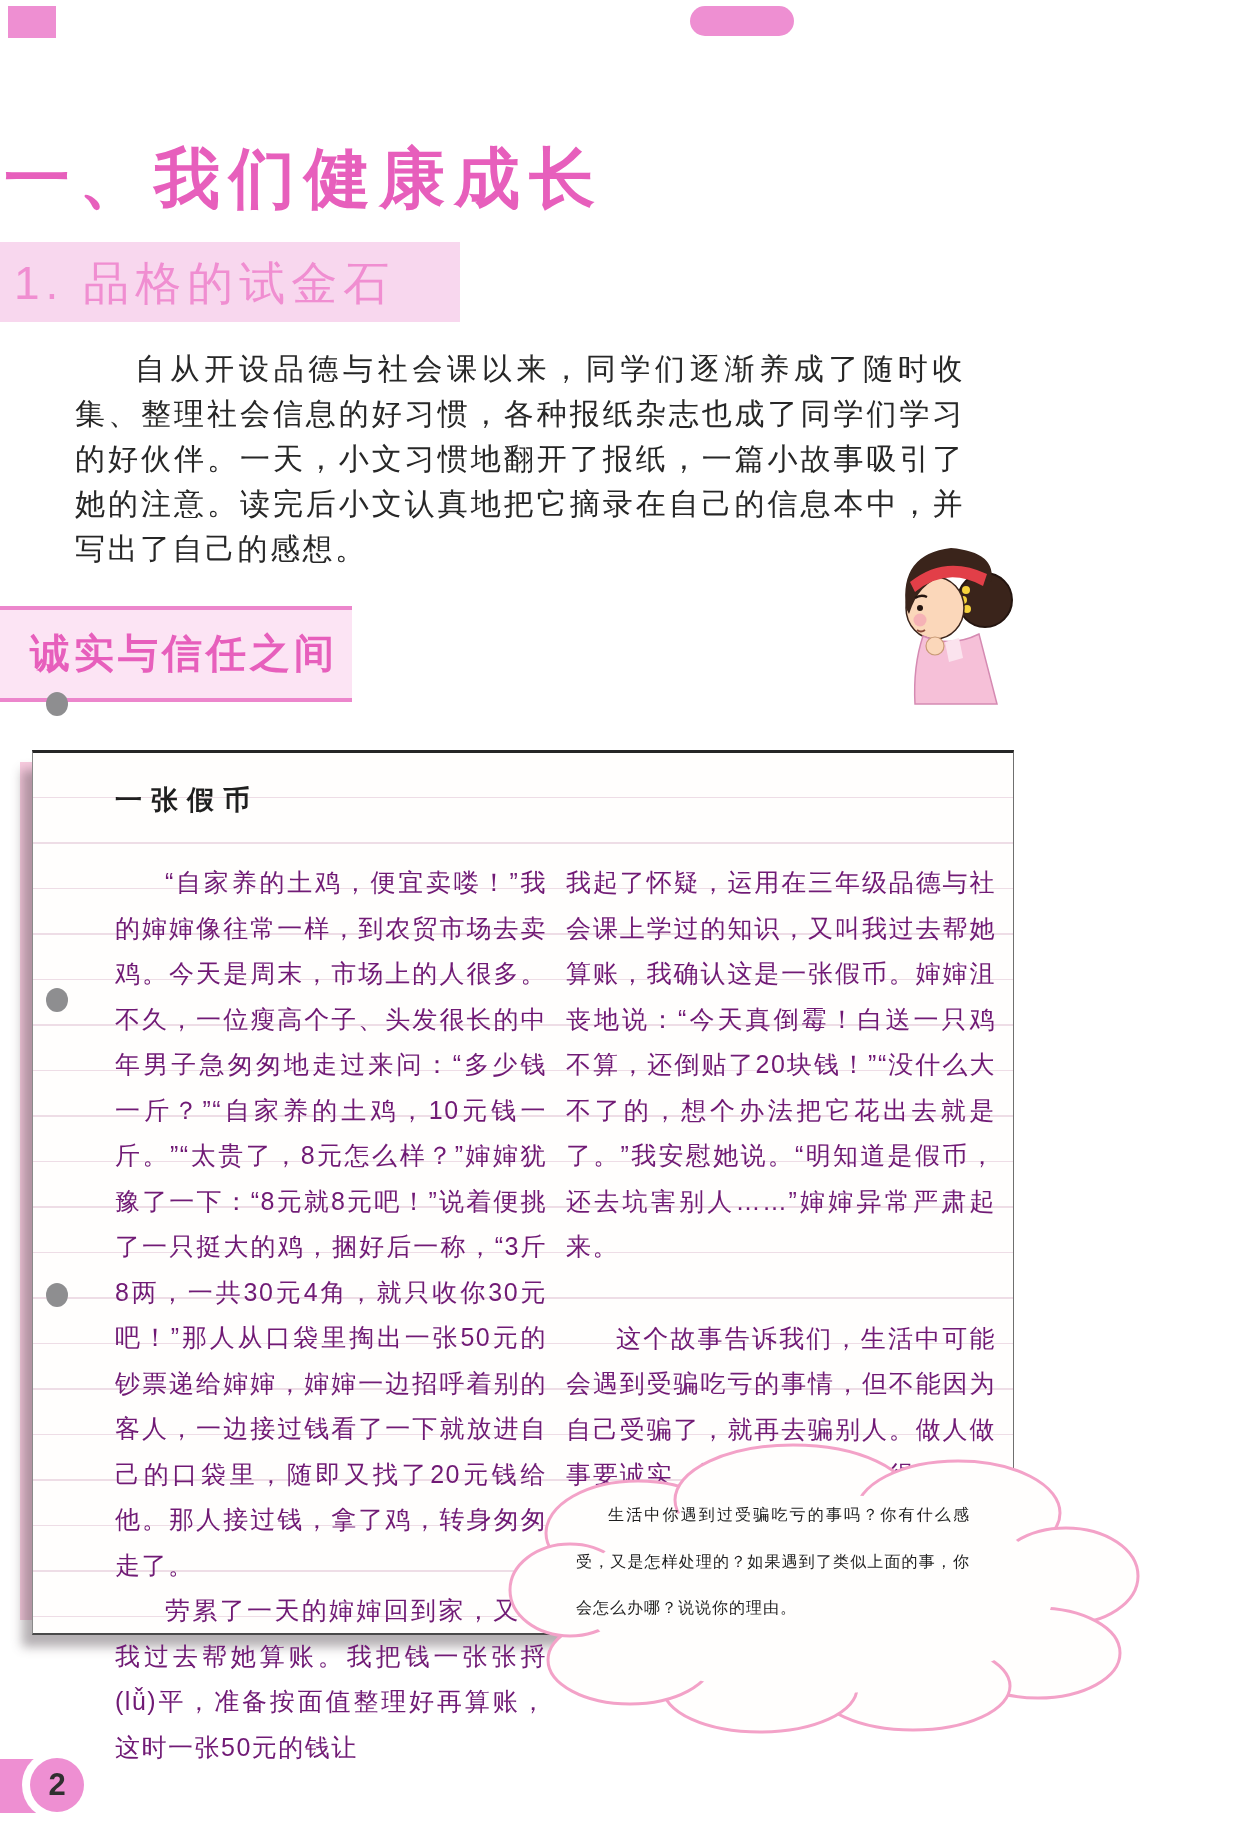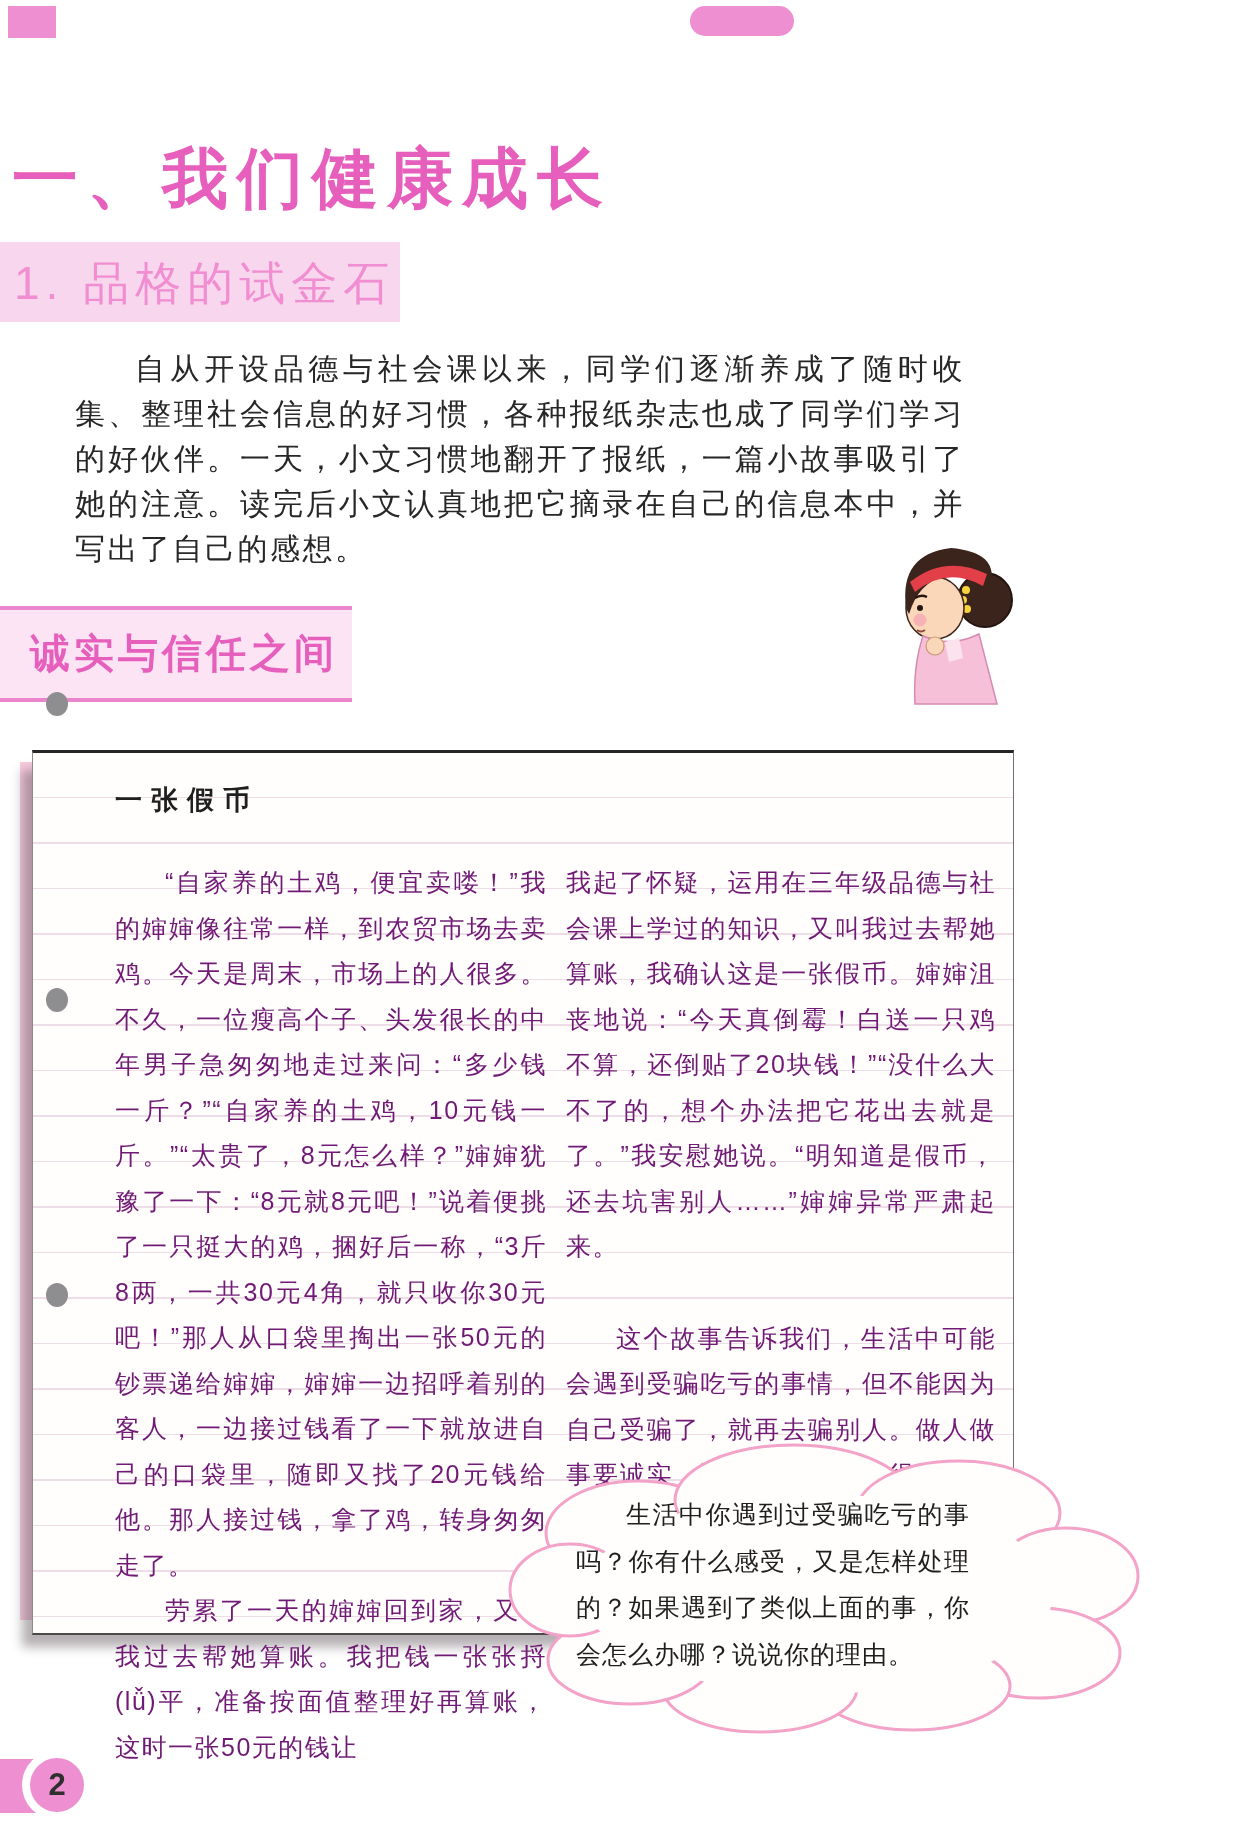--- a/index.html
+++ b/index.html
@@ -10,25 +10,25 @@
   html,body{margin:0;padding:0;background:#fff;}
   .canvas{
     position:relative;width:1233px;height:1846px;background:#ffffff;overflow:hidden;
     font-family:"Liberation Sans",sans-serif;color:var(--text-dark);
   }
   
   .deco-tl{position:absolute;left:8px;top:6px;width:48px;height:32px;background:var(--page-circle);}
   .deco-tr{position:absolute;left:690px;top:6px;width:104px;height:30px;background:var(--page-circle);border-radius:15px;}
   
   .chapter-title{
-    position:absolute;left:12px;top:134px;font-size:66px;font-weight:bold;
+    position:absolute;left:4px;top:134px;font-size:66px;font-weight:bold;
     color:var(--accent-pink);letter-spacing:9px;white-space:nowrap;
   }
   .section-bar{
-    position:absolute;left:0;top:242px;width:400px;height:80px;background:var(--light-pink-bg);
+    position:absolute;left:0;top:242px;width:460px;height:80px;background:var(--light-pink-bg);
   }
   .section-title{
     position:absolute;left:14px;top:0;height:80px;line-height:82px;font-size:46px;
     color:#f08ed1;letter-spacing:6px;white-space:nowrap;
   }
   .intro{
     position:absolute;left:75px;top:346px;width:890px;font-size:30px;line-height:45px;
     letter-spacing:2.5px;text-align:justify;text-indent:2em;color:#272727;
   }
   
@@ -60,21 +60,21 @@
     letter-spacing:1.5px;text-align:justify;color:#701a75;z-index:3;}
   .note-col.left{left:115px;}
   .note-col.right{left:566px;width:430px;}
   .note-col p{margin:0;}
   .note-col p.indent{text-indent:2em;}
   .note-col p + p{margin-top:0;}
   .note-col.right p + p{margin-top:46px;}
   
   .bubble-svg{position:absolute;left:498px;top:1418px;width:648px;height:338px;z-index:7;}
   .bubble-text{
-    position:absolute;left:576px;top:1492px;width:394px;z-index:8;font-size:25px;
+    position:absolute;left:576px;top:1492px;width:394px;z-index:8;font-size:16px;
     line-height:46.5px;letter-spacing:1px;text-align:justify;text-indent:2em;
     font-family:"Liberation Serif",serif;color:#1e1e1e;
   }
   
   .girl{position:absolute;left:893px;top:516px;width:124px;height:190px;z-index:4;}
   
   .page-bar{position:absolute;left:0;top:1759px;width:36px;height:54px;background:var(--page-circle);z-index:2;}
   .page-ring{position:absolute;left:22px;top:1750px;width:70px;height:70px;border-radius:50%;background:#fff;z-index:3;}
   .page-circle{
     position:absolute;left:30px;top:1758px;width:54px;height:54px;border-radius:50%;

